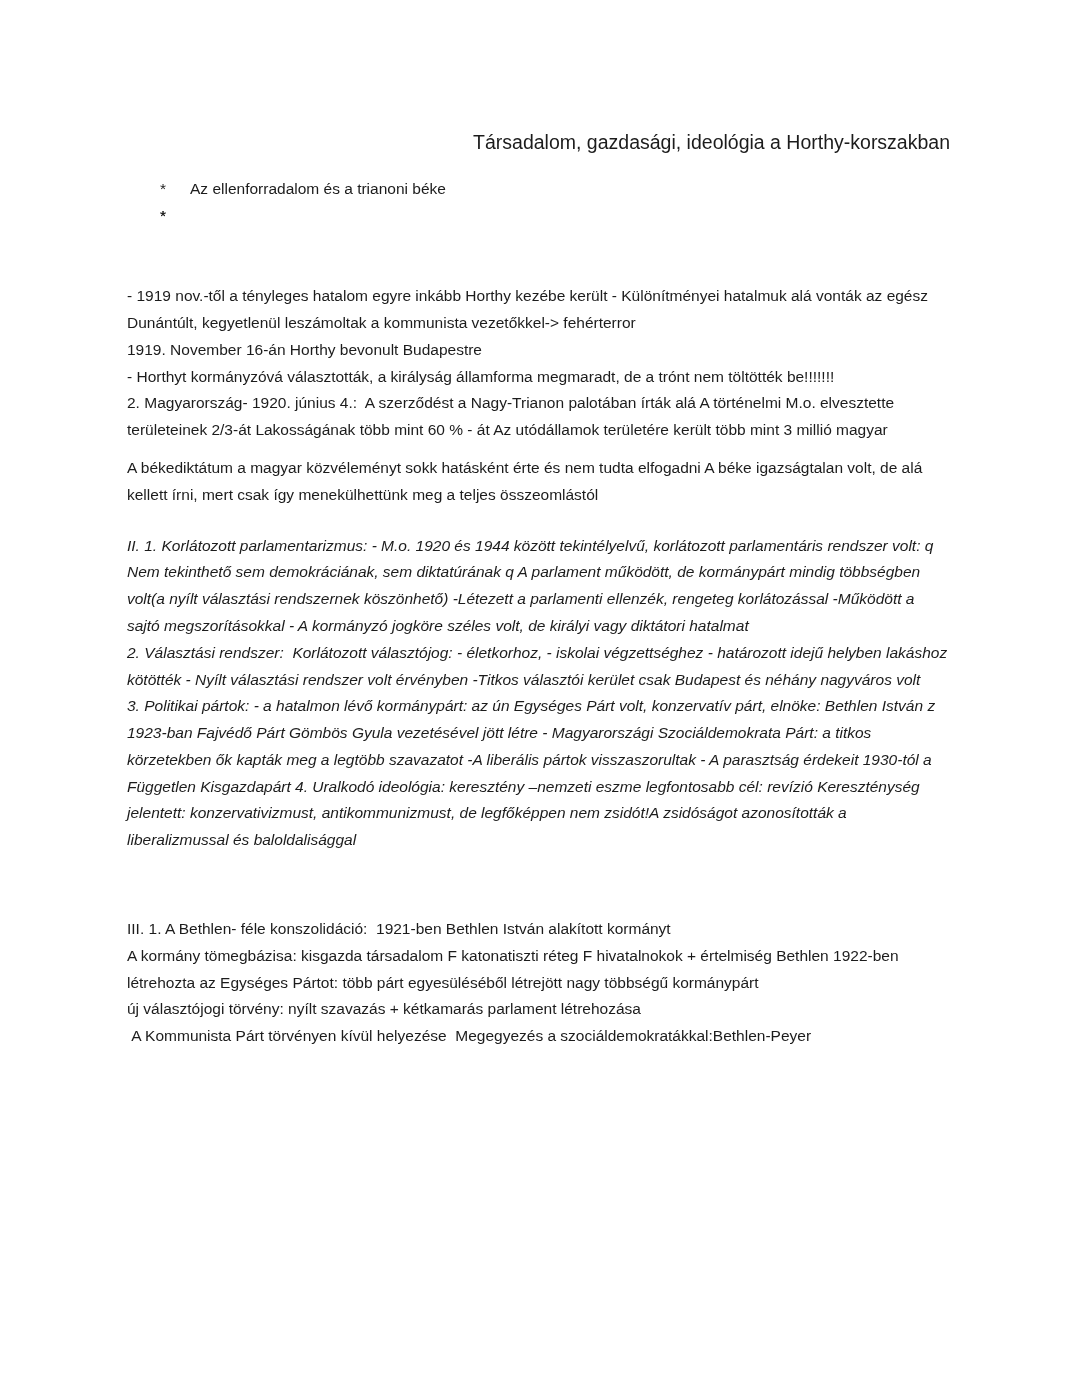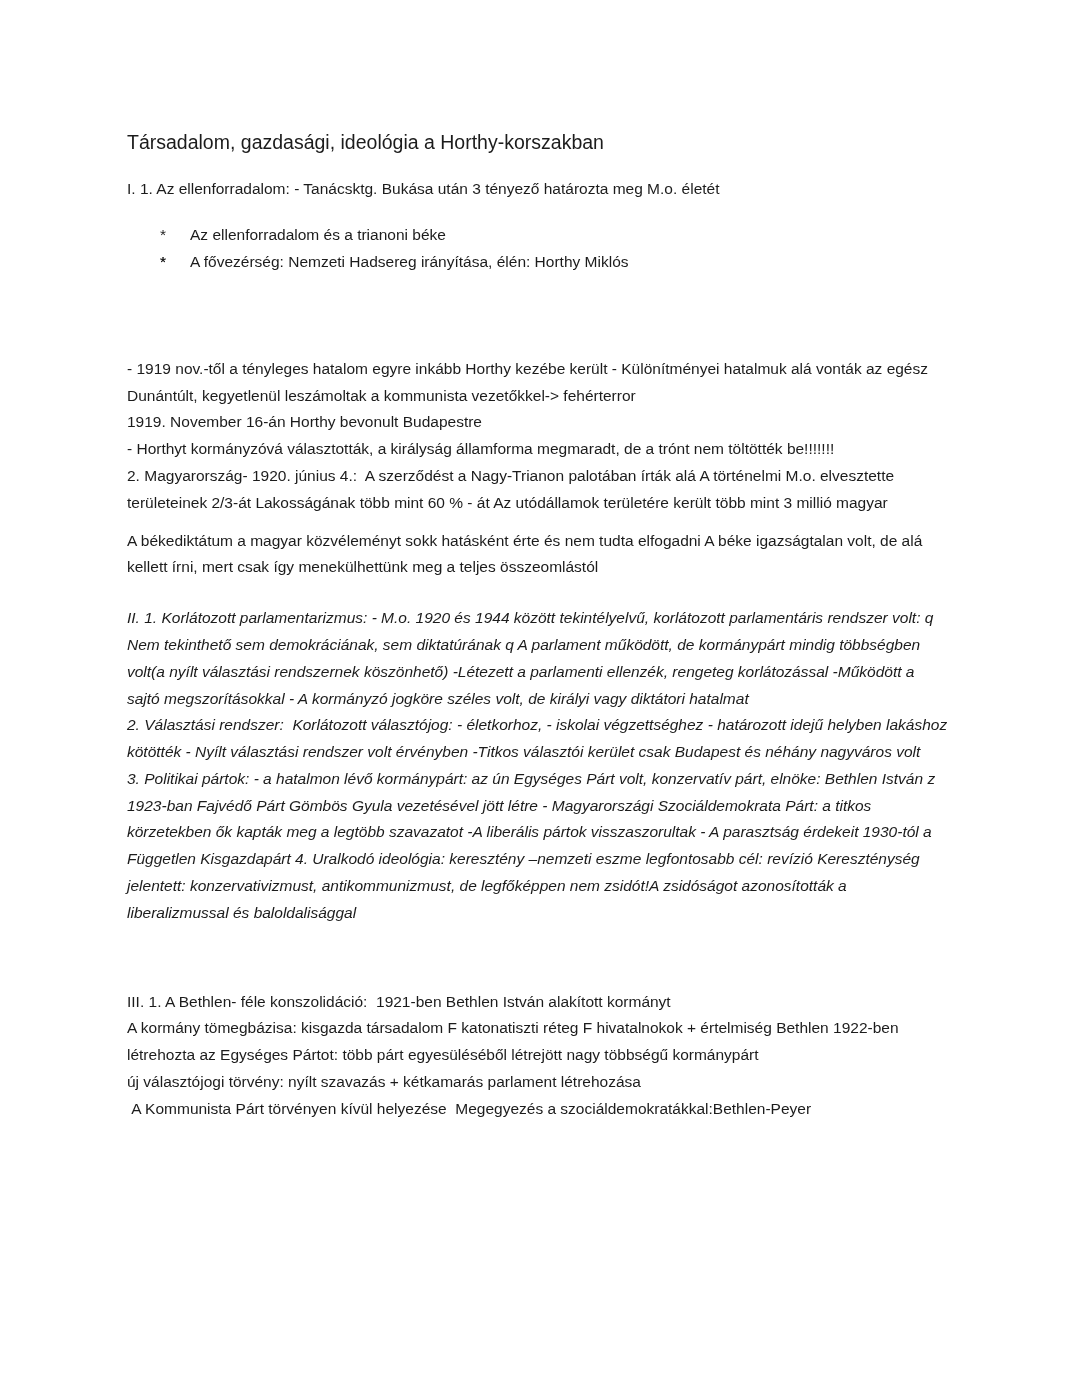--- a/index.html
+++ b/index.html
@@ -17,21 +17,21 @@
     width: 1080px;
     height: 1397px;
     margin: 0 auto;
     background: #ffffff;
     padding: 130px 130px 40px 127px;
     overflow: hidden;
   }
   .doc-title {
     font-size: 19.5px;
     font-weight: 400;
-    text-align: left;
+    text-align: right;
     margin: 0 0 21px 0;
     line-height: 1.3;
     color: #1c1c1c;
   }
   .para {
     font-size: 15.5px;
     line-height: 26.8px;
     margin: 0;
     white-space: pre-wrap;
     word-wrap: break-word;
@@ -57,33 +57,31 @@
   .gap-md { margin-top: 24px; font-style: italic; }
   .gap-lg { margin-top: 62px; }
 </style>
 </head>
 <body>
 
 <div class="page">
 
   <h1 class="doc-title">Társadalom, gazdasági, ideológia a Horthy-korszakban</h1>
 
-  <p class="para">I. 1. Az ellenforradalom: - Tanácsktg. Bukása után 3 tényező határozta meg M.o. életét</p>
 
   <ul class="bullet-list">
     <li class="bullet-item">
       <span class="bullet-marker">*</span>
       <span class="bullet-text">Az ellenforradalom és a trianoni béke</span>
     </li>
     <li class="bullet-item">
       <span class="bullet-marker">*</span>
     </li>
     <li class="bullet-item">
       <span class="bullet-marker">*</span>
-      <span class="bullet-text">A fővezérség: Nemzeti Hadsereg irányítása, élén: Horthy Miklós</span>
     </li>
   </ul>
 
   <p class="para gap-xl">- 1919 nov.-től a tényleges hatalom egyre inkább Horthy kezébe került - Különítményei hatalmuk alá vonták az egész Dunántúlt, kegyetlenül leszámoltak a kommunista vezetőkkel-&gt; fehérterror
 1919. November 16-án Horthy bevonult Budapestre
 - Horthyt kormányzóvá választották, a királyság államforma megmaradt, de a trónt nem töltötték be!!!!!!!
 2. Magyarország- 1920. június 4.:  A szerződést a Nagy-Trianon palotában írták alá A történelmi M.o. elvesztette területeinek 2/3-át Lakosságának több mint 60 % - át Az utódállamok területére került több mint 3 millió magyar</p>
 
   <p class="para gap-sm">A békediktátum a magyar közvéleményt sokk hatásként érte és nem tudta elfogadni A béke igazságtalan volt, de alá kellett írni, mert csak így menekülhettünk meg a teljes összeomlástól</p>
 

